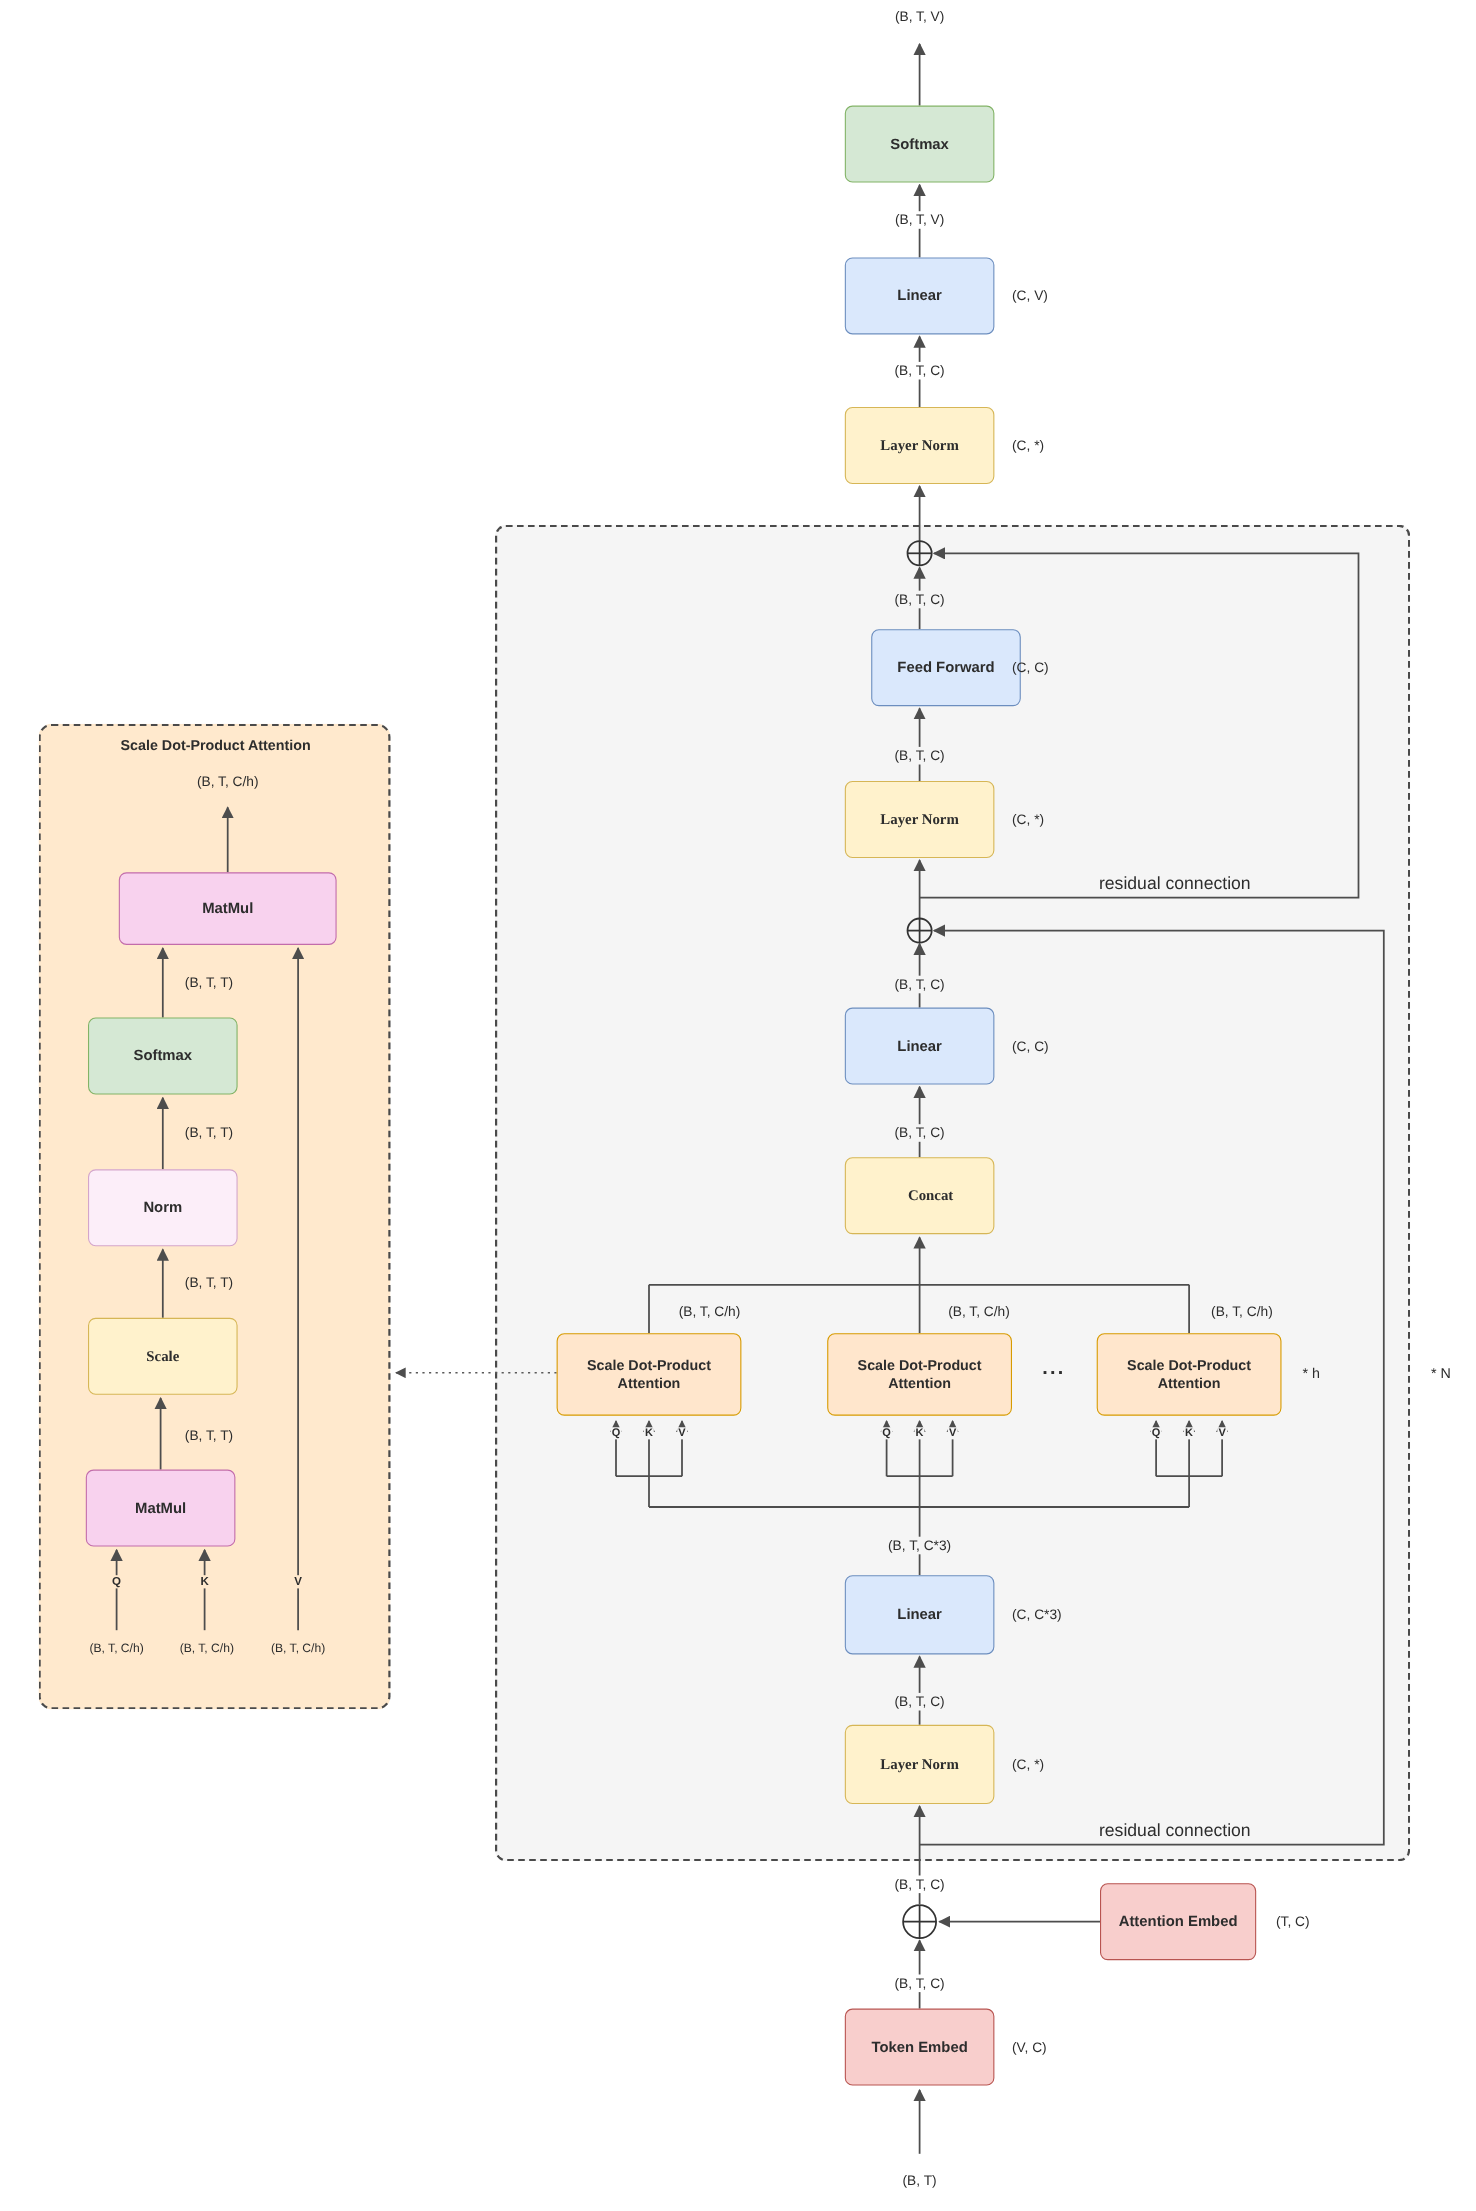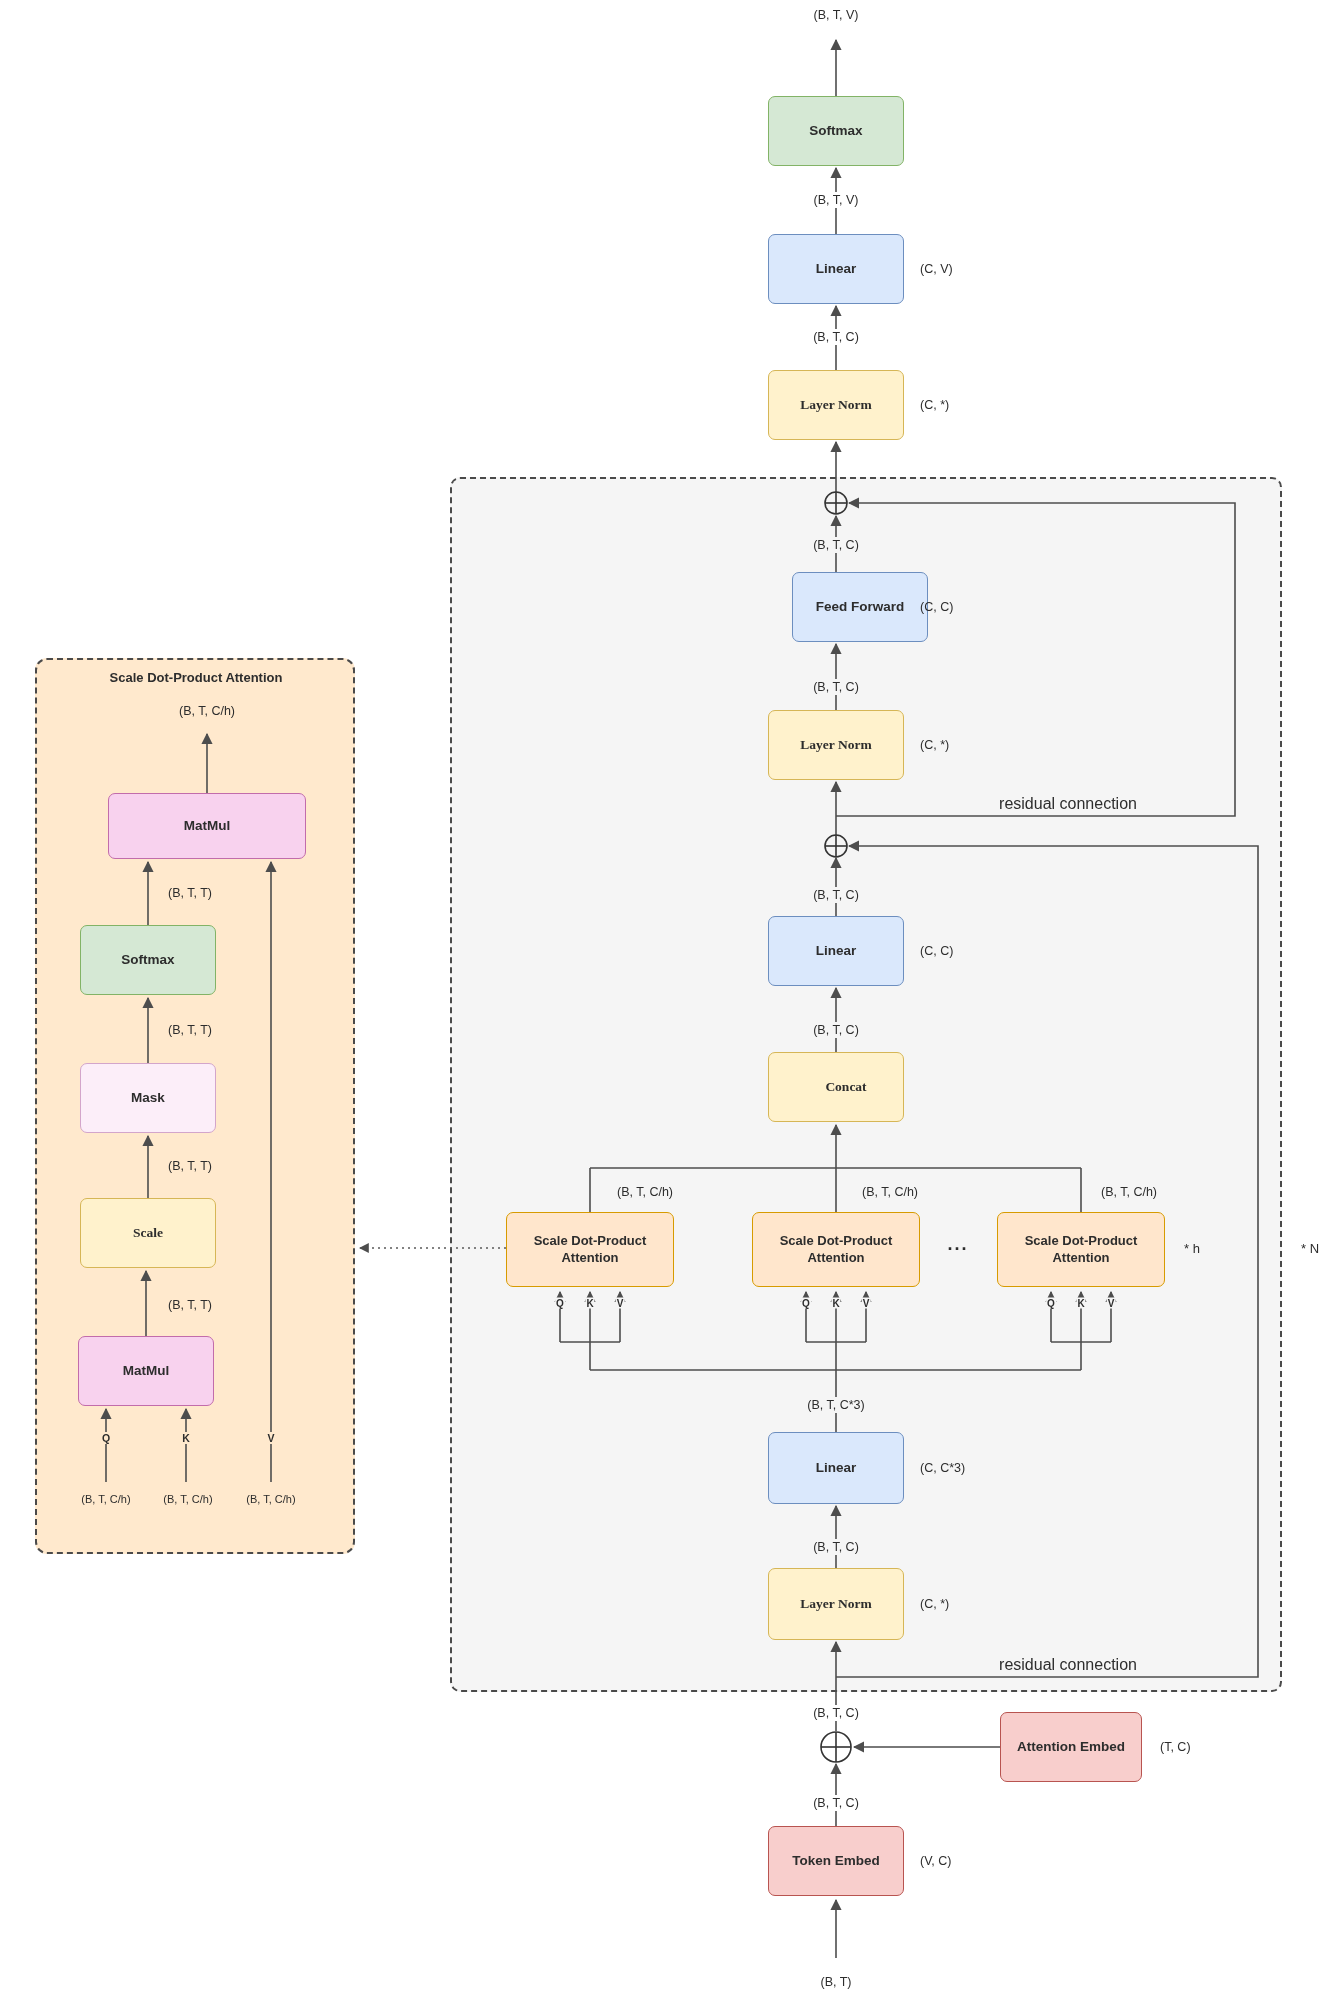--- a/index.html
+++ b/index.html
@@ -143,21 +143,21 @@
   <div class="node c-orange" style="left:506px; top:1212px; width:168px; height:75px; font-size:13px;">Scale Dot-Product Attention</div>
   <div class="node c-orange" style="left:752px; top:1212px; width:168px; height:75px; font-size:13px;">Scale Dot-Product Attention</div>
   <div class="node c-orange" style="left:997px; top:1212px; width:168px; height:75px; font-size:13px;">Scale Dot-Product Attention</div>
   <div class="node c-blue" style="left:768px; top:1432px; width:136px; height:72px;">Linear</div>
   <div class="node c-yellow" style="left:768px; top:1568px; width:136px; height:72px;">Layer Norm</div>
   <div class="node c-red" style="left:1000px; top:1712px; width:142px; height:70px;">Attention Embed</div>
   <div class="node c-red" style="left:768px; top:1826px; width:136px; height:70px;text-align:right;">Token Embed</div>
 
   <div class="node c-pink" style="left:108px; top:793px; width:198px; height:66px;">MatMul</div>
   <div class="node c-green" style="left:80px; top:925px; width:136px; height:70px;">Softmax</div>
-  <div class="node c-lightpink" style="left:80px; top:1063px; width:136px; height:70px;">Mask</div>
+  <div class="node c-lightpink" style="left:80px; top:1063px; width:136px; height:70px;">Norm</div>
   <div class="node c-yellow" style="left:80px; top:1198px; width:136px; height:70px;">Scale</div>
   <div class="node c-pink" style="left:78px; top:1336px; width:136px; height:70px;">MatMul</div>
 
   <div class="dim bg-white" style="left:836px; top:15px;">(B, T, V)</div>
   <div class="dim bg-white" style="left:836px; top:200px;">(B, T, V)</div>
   <div class="dim bg-white" style="left:836px; top:337px;">(B, T, C)</div>
   <div class="dim bg-gray" style="left:836px; top:545px;">(B, T, C)</div>
   <div class="dim bg-gray" style="left:836px; top:687px;">(B, T, C)</div>
   <div class="dim bg-gray" style="left:836px; top:895px;">(B, T, C)</div>
   <div class="dim bg-gray" style="left:836px; top:1030px;">(B, T, C)</div>

